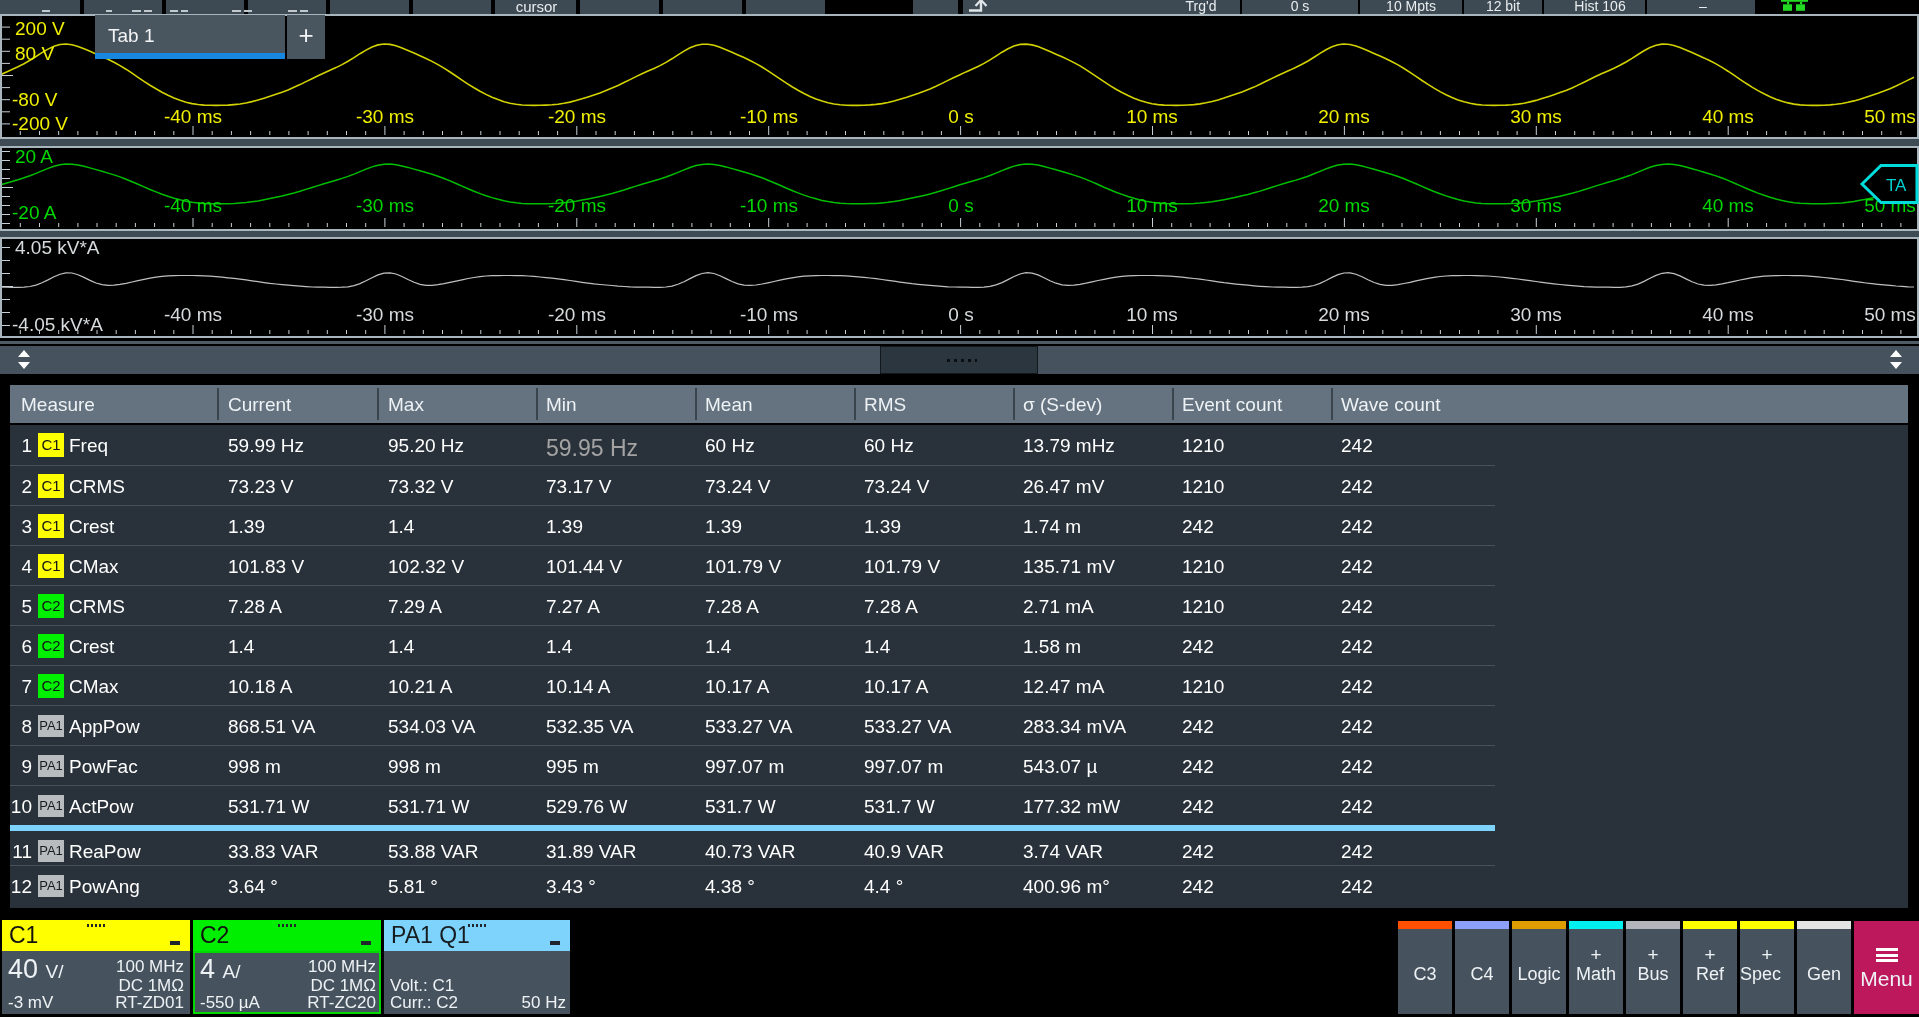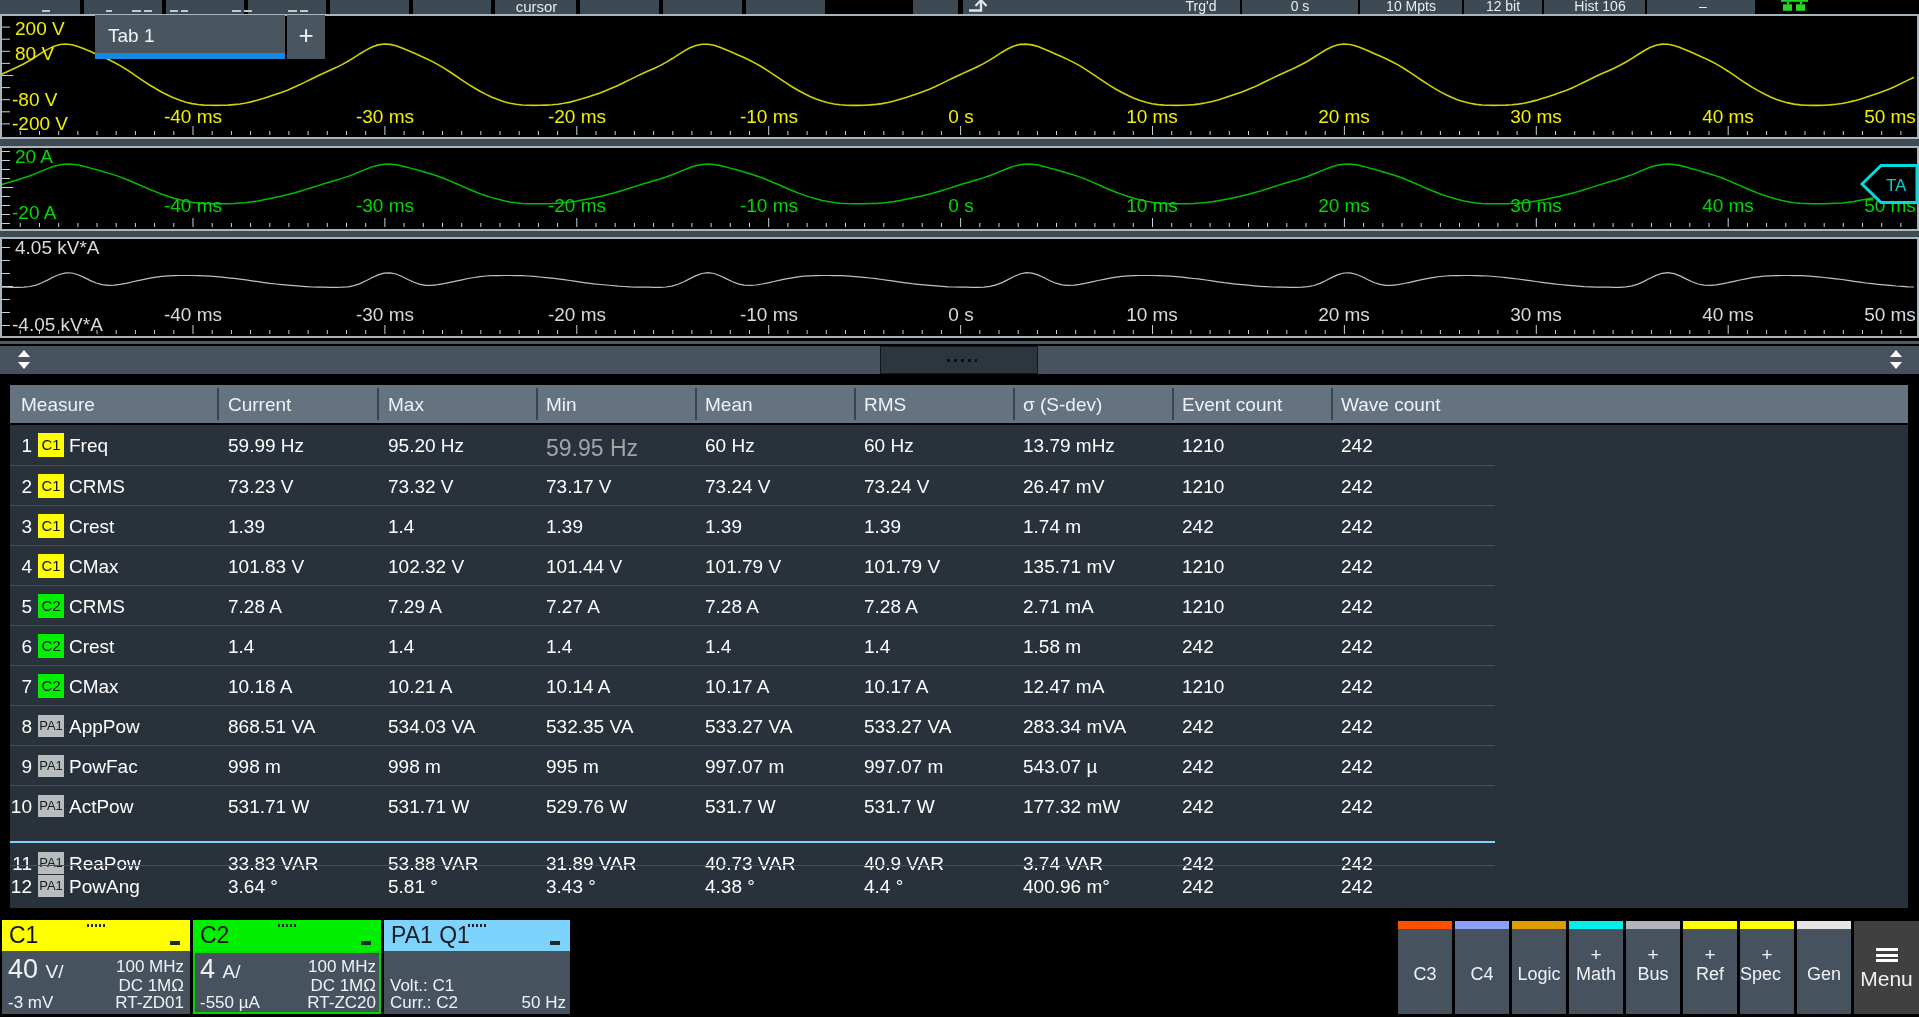--- a/index.html
+++ b/index.html
@@ -291,21 +291,21 @@
       <div class="abs" style="left:59px;top:10px;font-size:19px;color:#fff">ActPow</div>
       <div class="abs" style="left:218px;top:10px;font-size:19px;color:#fff">531.71 W</div>
       <div class="abs" style="left:378px;top:10px;font-size:19px;color:#fff">531.71 W</div>
       <div class="abs" style="left:536px;top:10px;font-size:19px;color:#fff">529.76 W</div>
       <div class="abs" style="left:695px;top:10px;font-size:19px;color:#fff">531.7 W</div>
       <div class="abs" style="left:854px;top:10px;font-size:19px;color:#fff">531.7 W</div>
       <div class="abs" style="left:1013px;top:10px;font-size:19px;color:#fff">177.32 mW</div>
       <div class="abs" style="left:1172px;top:10px;font-size:19px;color:#fff">242</div>
       <div class="abs" style="left:1331px;top:10px;font-size:19px;color:#fff">242</div>
     </div>
-    <div class="abs" style="left:0;top:416px;width:1485px;height:40px;border-top:2px solid #7dd3fc;">
+    <div class="abs" style="left:0;top:400px;width:1485px;height:40px;border-top:6px solid #7dd3fc;">
       <div class="abs" style="left:0;top:10px;width:22px;text-align:right;font-size:19px;color:#fff">11</div>
       <div class="abs" style="left:28px;top:9px;width:26px;height:22px;background:#b8bcbe;color:#161c20;font-size:13px;text-align:center;line-height:22px">PA1</div>
       <div class="abs" style="left:59px;top:10px;font-size:19px;color:#fff">ReaPow</div>
       <div class="abs" style="left:218px;top:10px;font-size:19px;color:#fff">33.83 VAR</div>
       <div class="abs" style="left:378px;top:10px;font-size:19px;color:#fff">53.88 VAR</div>
       <div class="abs" style="left:536px;top:10px;font-size:19px;color:#fff">31.89 VAR</div>
       <div class="abs" style="left:695px;top:10px;font-size:19px;color:#fff">40.73 VAR</div>
       <div class="abs" style="left:854px;top:10px;font-size:19px;color:#fff">40.9 VAR</div>
       <div class="abs" style="left:1013px;top:10px;font-size:19px;color:#fff">3.74 VAR</div>
       <div class="abs" style="left:1172px;top:10px;font-size:19px;color:#fff">242</div>
@@ -385,17 +385,17 @@
   </div>
 <div class="abs" style="left:1740px;top:921px;width:54px;height:93px;background:#46535e">
     <div style="position:absolute;left:0;top:0;width:100%;height:8px;background:#ffff00"></div>
     <div style="position:absolute;left:0;top:23px;width:100%;text-align:center;font-size:19px;color:#eef2f5">+</div>
     <div style="position:absolute;left:0;top:43px;width:100%;text-align:left;font-size:18px;color:#eef2f5">Spec</div>
   </div>
 <div class="abs" style="left:1797px;top:921px;width:54px;height:93px;background:#46535e">
     <div style="position:absolute;left:0;top:0;width:100%;height:8px;background:#e4e4e4"></div>
     <div style="position:absolute;left:0;top:43px;width:100%;text-align:center;font-size:18px;color:#eef2f5">Gen</div>
   </div>
-<div class="abs" style="left:1854px;top:921px;width:65px;height:93px;background:#404040">
+<div class="abs" style="left:1854px;top:921px;width:65px;height:93px;background:#be185d">
     <div style="position:absolute;left:22px;top:27px;width:22px;height:3px;background:#fff"></div>
     <div style="position:absolute;left:22px;top:32.6px;width:22px;height:3px;background:#fff"></div>
     <div style="position:absolute;left:22px;top:38.2px;width:22px;height:3px;background:#fff"></div>
     <div style="position:absolute;left:0;top:46px;width:100%;text-align:center;font-size:21px;color:#eef2f5">Menu</div>
   </div>
 </body></html>

